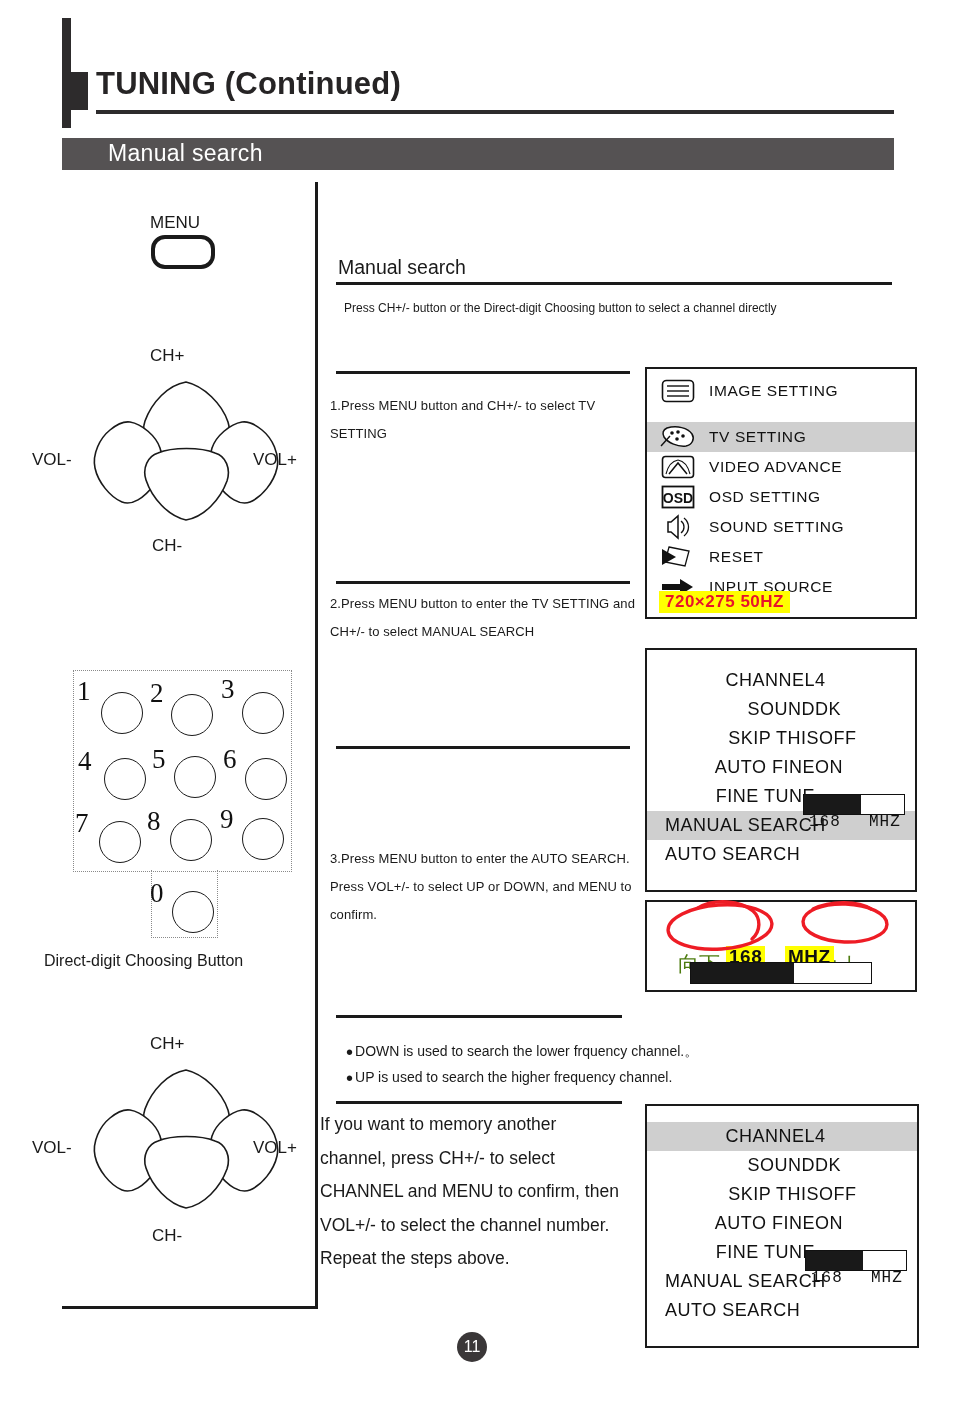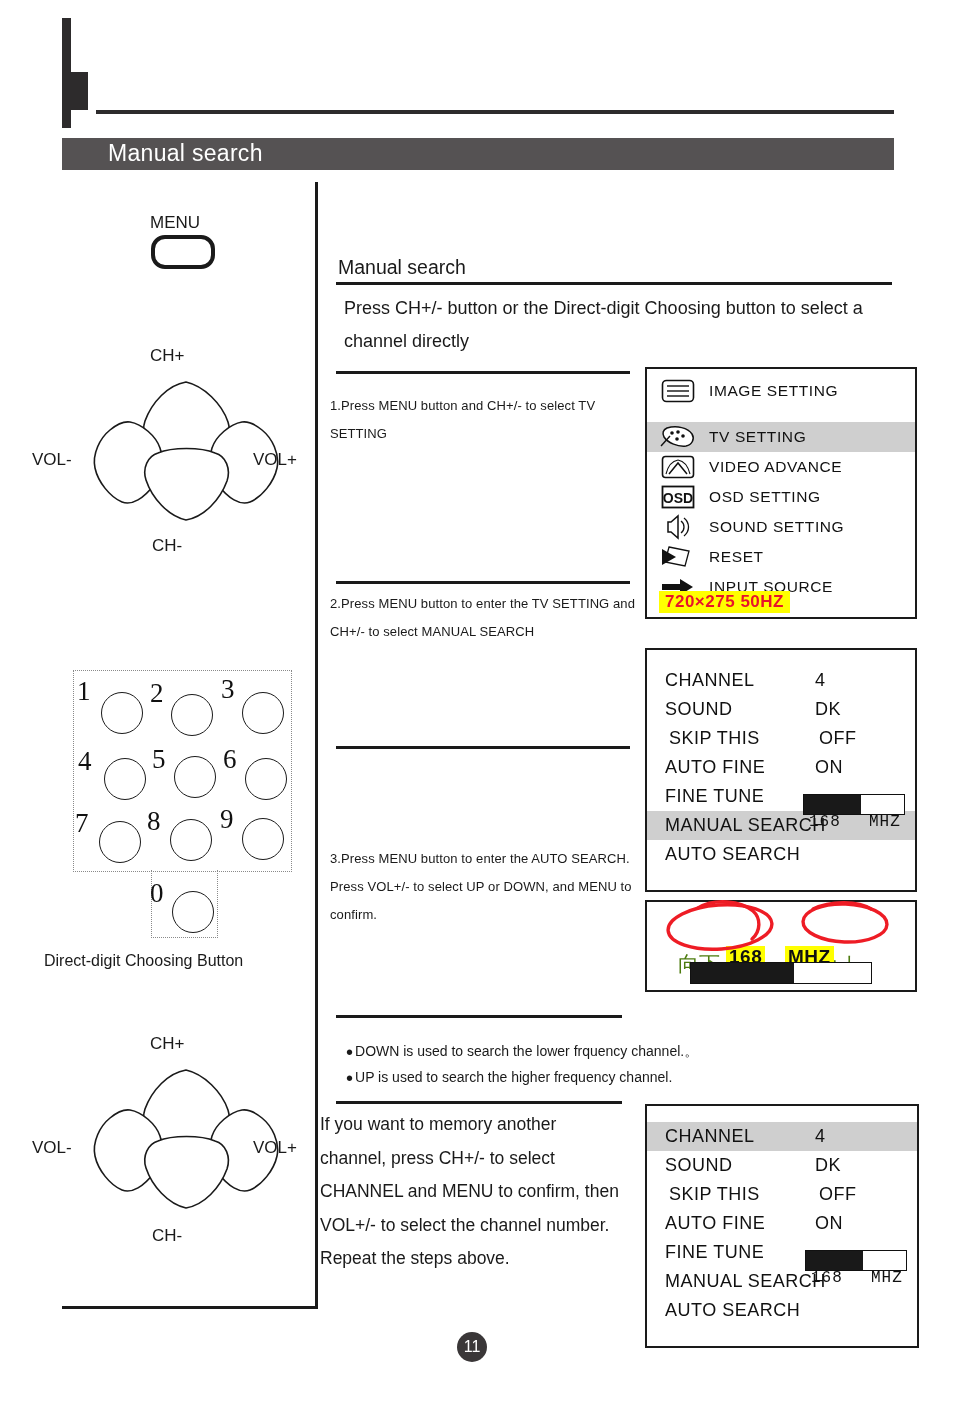--- a/index.html
+++ b/index.html
@@ -72,21 +72,21 @@
   .rule{position:absolute;background:#1a1a1a;}
   .r1{left:336px;top:282px;width:556px;height:2.5px;}
   .r2{left:336px;top:371px;width:294px;height:2.5px;}
   .r3{left:336px;top:581px;width:294px;height:2.5px;}
   .r4{left:336px;top:746px;width:294px;height:2.5px;}
   .r5{left:336px;top:1015px;width:286px;height:2.5px;}
   .r6{left:336px;top:1101px;width:286px;height:2.5px;}
 
   .intro{
     position:absolute;left:344px;top:292px;width:560px;
-    font-size:18px;line-height:33px;
+    font-size:12px;line-height:33px;
   }
   .step{
     position:absolute;left:330px;width:310px;
     font-size:13px;line-height:28px;letter-spacing:.1px;
   }
   .s1{top:392px;}
   .s2{top:590px;}
   .s3{top:845px;}
   .notes{position:absolute;left:346px;top:1030px;width:420px;font-size:14px;line-height:26px;margin-top:8px;}
   .notes .bullet{font-size:20px;line-height:0;vertical-align:middle;margin-right:2px;}
@@ -103,21 +103,21 @@
   .osd-text{font-size:15.5px;letter-spacing:.6px;color:#111;}
 
   .osd1{left:645px;top:367px;width:268px;height:248px;}
   .res-band{
     position:absolute;left:12px;bottom:4px;
     background:#ffff00;color:#e8132b;font-weight:bold;font-size:17px;
     padding:1px 6px;letter-spacing:.5px;
   }
 
   .tvbox{padding:16px 0 0 0;}
-  .tv-row{position:relative;display:flex;height:29px;align-items:center;padding-left:18px;}
+  .tv-row{position:relative;display:flex;height:29px;align-items:center;padding-left:18px;text-align:right;}
   .tv-row.hl{background:#cfcfcf;}
   .tv-name{width:150px;font-size:18px;letter-spacing:.5px;color:#111;}
   .tv-val{font-size:18px;letter-spacing:.5px;color:#111;}
   .osd2{left:645px;top:648px;width:268px;height:240px;}
   .osd4{left:645px;top:1104px;width:270px;height:240px;}
 
   .tunebar{
     position:absolute;width:100px;height:19px;border:1.8px solid #111;background:#fff;
   }
   .tunebar i{display:block;height:100%;background:#191919;}
@@ -147,20 +147,21 @@
     display:flex;align-items:center;justify-content:center;
   }
 </style>
 </head>
 <body>
 
 <div class="page">
 
   <div class="corner-bar"></div>
   <div class="corner-block"></div>
+  <div class="page-title">TUNING (Continued)</div>
   <div class="title-rule"></div>
   <div class="section-bar"></div>
   <div class="section-bar-label">Manual search</div>
 
   <div class="left-col"></div>
 
   <div class="lbl menu-label">MENU</div>
   <div class="menu-btn"></div>
 
   <div class="dpad" style="left:86px;top:370px;">

